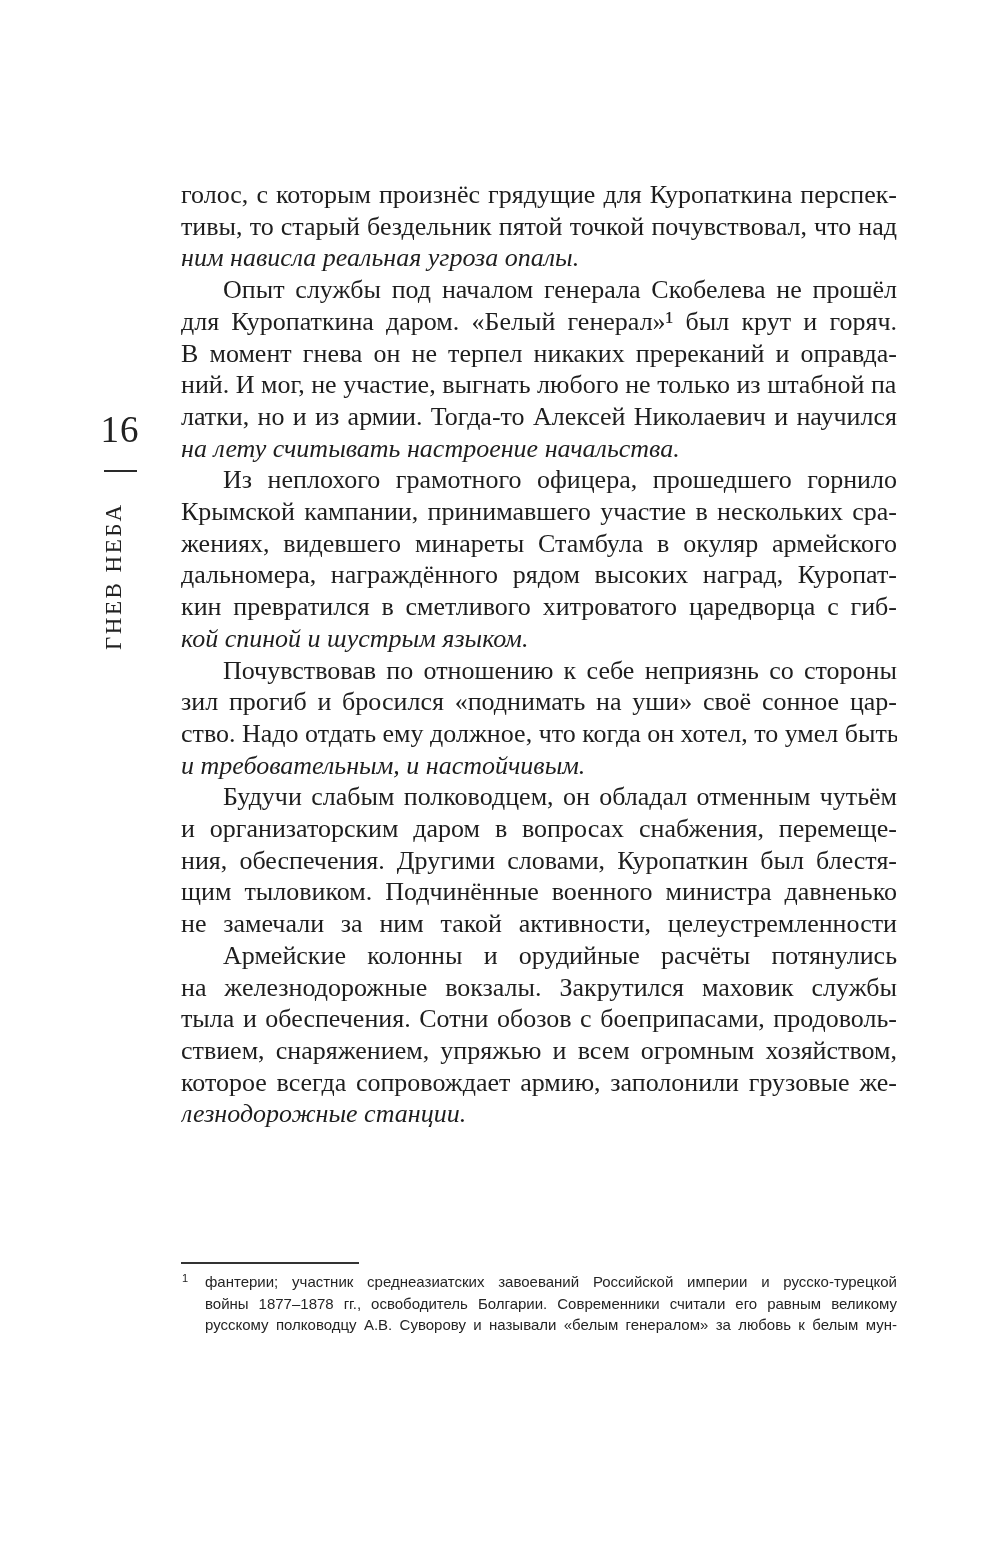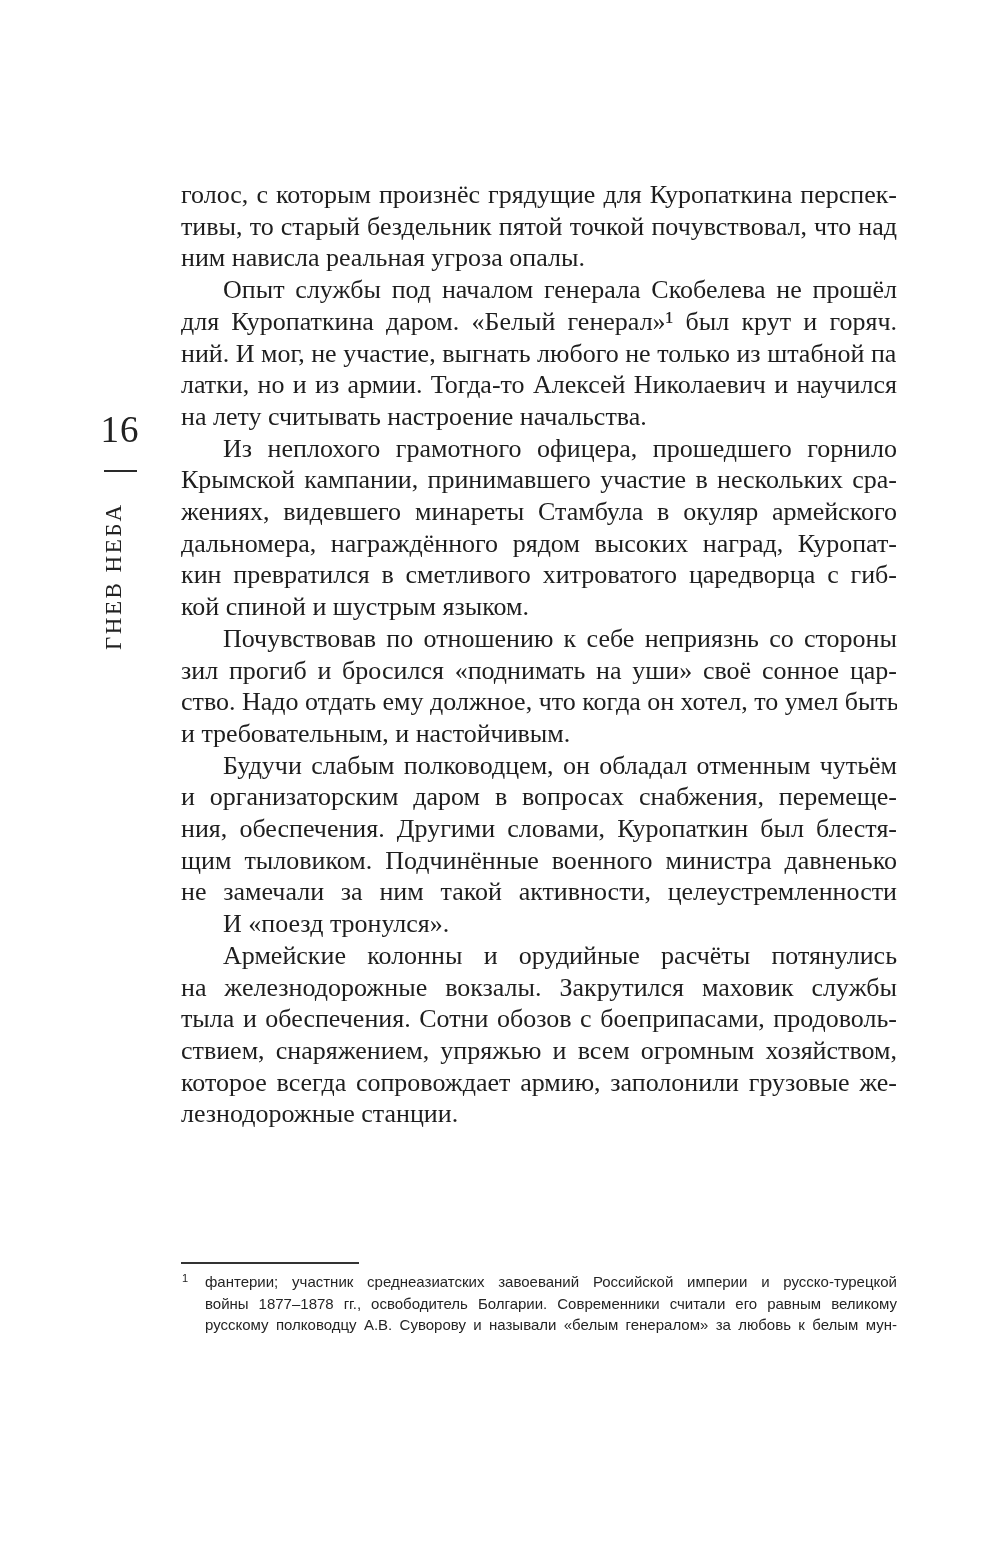--- a/index.html
+++ b/index.html
@@ -49,21 +49,21 @@
     font-size: 26px;
     line-height: 31.7px;
   }
   .para { margin: 0; }
   .bodyline {
     text-align: justify;
     text-align-last: justify;
     white-space: nowrap;         
     overflow: hidden;
   }
-  .bodyline.lastline { text-align-last: left; }
+  .bodyline.lastline { text-align-last: left; font-style: italic; }
   .bodyline.indent { padding-left: 42px; }
 
   
   .footnote {
     position: absolute;
     left: 181px;
     top: 1262px;
     width: 716px;
     font-family: "Liberation Sans", "DejaVu Sans", sans-serif;
     font-size: 15px;
@@ -105,20 +105,21 @@
 
   <div class="body-text">
       <div class="para">
         <div class="bodyline">голос, с которым произнёс грядущие для Куропаткина перспек-</div>
         <div class="bodyline">тивы, то старый бездельник пятой точкой почувствовал, что над</div>
         <div class="bodyline lastline">ним нависла реальная угроза опалы.</div>
       </div>
       <div class="para">
         <div class="bodyline indent">Опыт службы под началом генерала Скобелева не прошёл</div>
         <div class="bodyline">для Куропаткина даром. «Белый генерал»¹ был крут и горяч.</div>
+        <div class="bodyline">В момент гнева он не терпел никаких пререканий и оправда-</div>
         <div class="bodyline">ний. И мог, не участие, выгнать любого не только из штабной па-</div>
         <div class="bodyline">латки, но и из армии. Тогда-то Алексей Николаевич и научился</div>
         <div class="bodyline lastline">на лету считывать настроение начальства.</div>
       </div>
       <div class="para">
         <div class="bodyline indent">Из неплохого грамотного офицера, прошедшего горнило</div>
         <div class="bodyline">Крымской кампании, принимавшего участие в нескольких сра-</div>
         <div class="bodyline">жениях, видевшего минареты Стамбула в окуляр армейского</div>
         <div class="bodyline">дальномера, награждённого рядом высоких наград, Куропат-</div>
         <div class="bodyline">кин превратился в сметливого хитроватого царедворца с гиб-</div>
@@ -131,23 +132,20 @@
         <div class="bodyline lastline">и требовательным, и настойчивым.</div>
       </div>
       <div class="para">
         <div class="bodyline indent">Будучи слабым полководцем, он обладал отменным чутьём</div>
         <div class="bodyline">и организаторским даром в вопросах снабжения, перемеще-</div>
         <div class="bodyline">ния, обеспечения. Другими словами, Куропаткин был блестя-</div>
         <div class="bodyline">щим тыловиком. Подчинённые военного министра давненько</div>
         <div class="bodyline">не замечали за ним такой активности, целеустремленности</div>
       </div>
       <div class="para">
-        <div class="bodyline lastline indent">И «поезд тронулся».</div>
-      </div>
-      <div class="para">
         <div class="bodyline indent">Армейские колонны и орудийные расчёты потянулись</div>
         <div class="bodyline">на железнодорожные вокзалы. Закрутился маховик службы</div>
         <div class="bodyline">тыла и обеспечения. Сотни обозов с боеприпасами, продоволь-</div>
         <div class="bodyline">ствием, снаряжением, упряжью и всем огромным хозяйством,</div>
         <div class="bodyline">которое всегда сопровождает армию, заполонили грузовые же-</div>
         <div class="bodyline lastline">лезнодорожные станции.</div>
       </div>
     </div>
 
   <div class="footnote">

